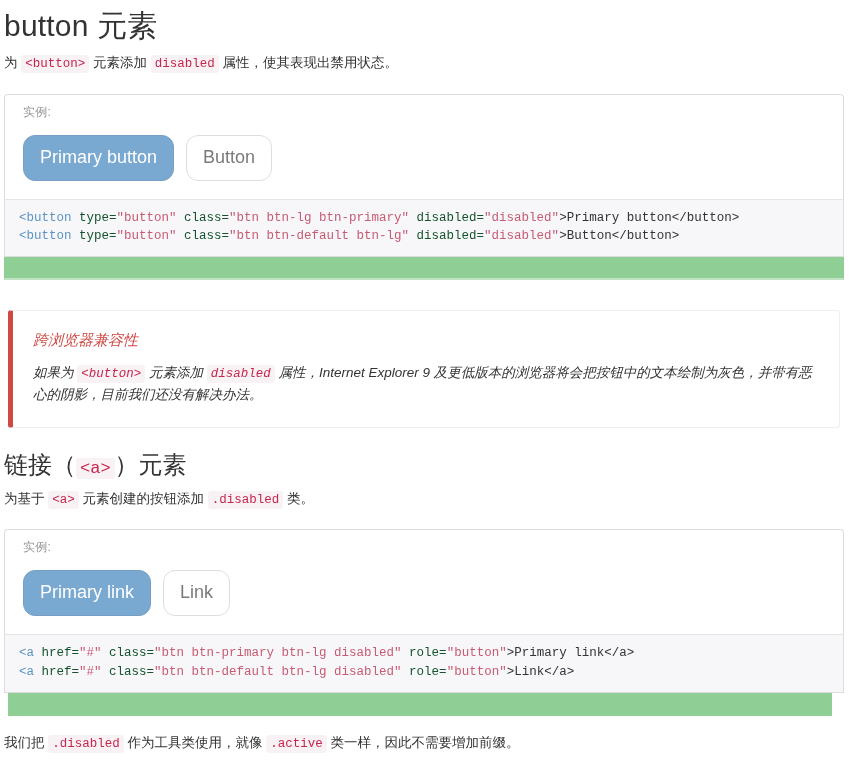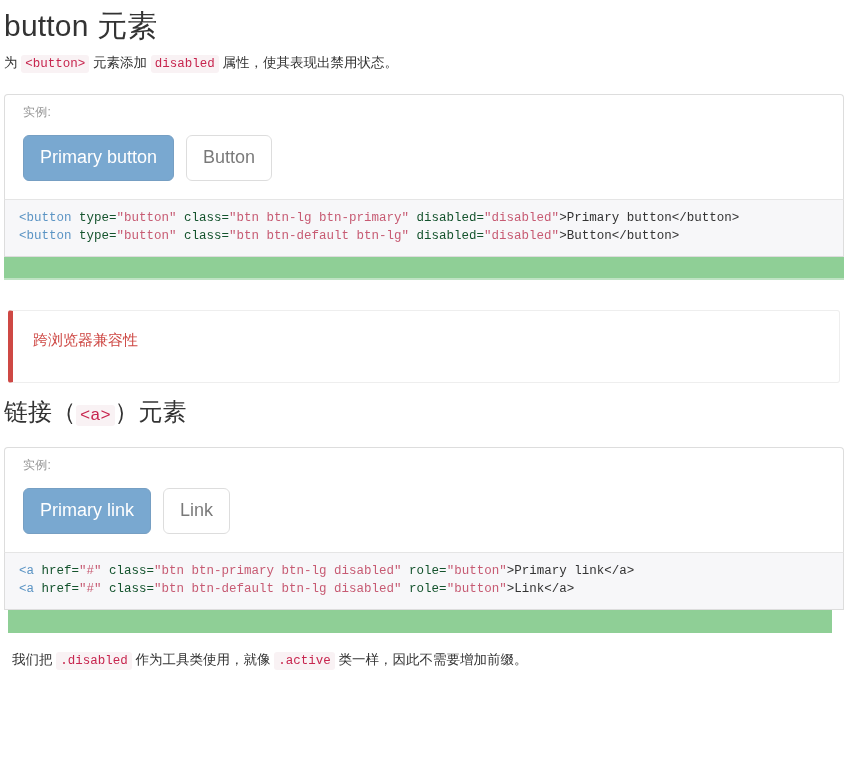--- a/index.html
+++ b/index.html
@@ -84,21 +84,21 @@
     white-space: nowrap;
   }
 
   
   .btn {
     display: inline-block;
     font-family: "Liberation Sans", "DejaVu Sans", sans-serif;
     font-size: 18px;
     line-height: 1.33;
     padding: 10px 16px;
-    border-radius: 6px;
+    border-radius: 12px;
     border: 1px solid transparent;
     text-align: center;
     vertical-align: middle;
     text-decoration: none;
     opacity: .65;
     cursor: not-allowed;
     box-sizing: border-box;
   }
   .btn-primary {
     color: #ffffff;
@@ -149,45 +149,46 @@
   }
   .green-bar-inset {
     height: 23px;
     background-color: #8fcf96;
     margin: 0 16px 0 8px;
     box-sizing: border-box;
   }
 
   
   .bs-callout {
-    margin: 30px 8px 0 8px;
+    margin: 30px 8px 8px 8px;
     padding: 18px 20px 20px 20px;
     border: 1px solid #eeeeee;
     border-left-width: 5px;
     border-radius: 3px;
     border-left-color: #ce4844;
     background: #ffffff;
     box-sizing: border-box;
+    font-style: italic;
   }
   .bs-callout h4 {
     margin: 0 0 10px 0;
     font-size: 15px;
     font-weight: normal;
     color: #ce4844;
   }
   .bs-callout p {
     margin: 0;
     font-size: 13.5px;
     color: #333;
     line-height: 1.65;
   }
 
   .trailing-note {
     margin: 0;
-    padding: 17px 4px 0 12px;
+    padding: 17px 4px 0 4px;
     font-size: 13.5px;
     color: #333;
   }
 </style>
 </head>
 <body>
 
 <div class="page">
 
   <h1 class="section-title">button 元素</h1>
@@ -204,24 +205,26 @@
 
   <div class="highlight">
     <pre><span class="tok-tag">&lt;button</span><span class="tok-attr"> type=</span><span class="tok-str">"button"</span><span class="tok-attr"> class=</span><span class="tok-str">"btn btn-lg btn-primary"</span><span class="tok-attr"> disabled=</span><span class="tok-str">"disabled"</span><span class="tok-plain">&gt;Primary button&lt;/button&gt;</span>
 <span class="tok-tag">&lt;button</span><span class="tok-attr"> type=</span><span class="tok-str">"button"</span><span class="tok-attr"> class=</span><span class="tok-str">"btn btn-default btn-lg"</span><span class="tok-attr"> disabled=</span><span class="tok-str">"disabled"</span><span class="tok-plain">&gt;Button&lt;/button&gt;</span></pre>
   </div>
 
   <div class="green-bar-full"></div>
 
   <div class="bs-callout">
     <h4>跨浏览器兼容性</h4>
+    <p><span>如果为 </span><code>&lt;button&gt;</code><span> 元素添加 </span><code>disabled</code><span> 属性，Internet Explorer 9 及更低版本的浏览器将会把按钮中的文本绘制为灰色，并带有恶心的阴影，目前我们还没有解决办法。</span></p>
   </div>
 
   <h2 class="section-title"><span>链接（</span><code>&lt;a&gt;</code><span>）元素</span></h2>
 
+  <p class="lead"><span>为基于 </span><code>&lt;a&gt;</code><span> 元素创建的按钮添加 </span><code>.disabled</code><span> 类。</span></p>
 
   <div class="bs-example">
     <div class="bs-example-label">实例:</div>
     <div class="btn-row">
       <a href="#" role="button" class="btn btn-primary">Primary link</a>
       <a href="#" role="button" class="btn btn-default">Link</a>
     </div>
   </div>
 
   <div class="highlight">

